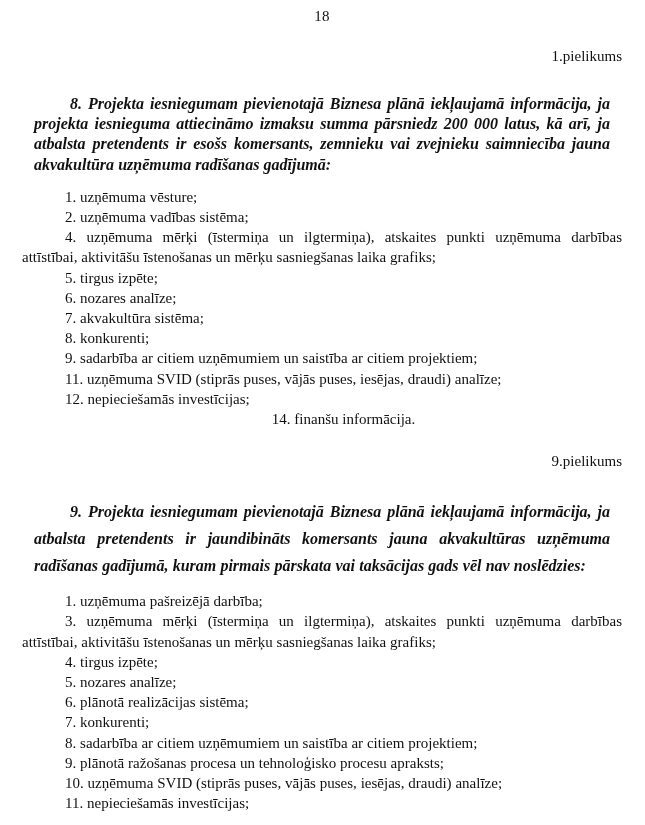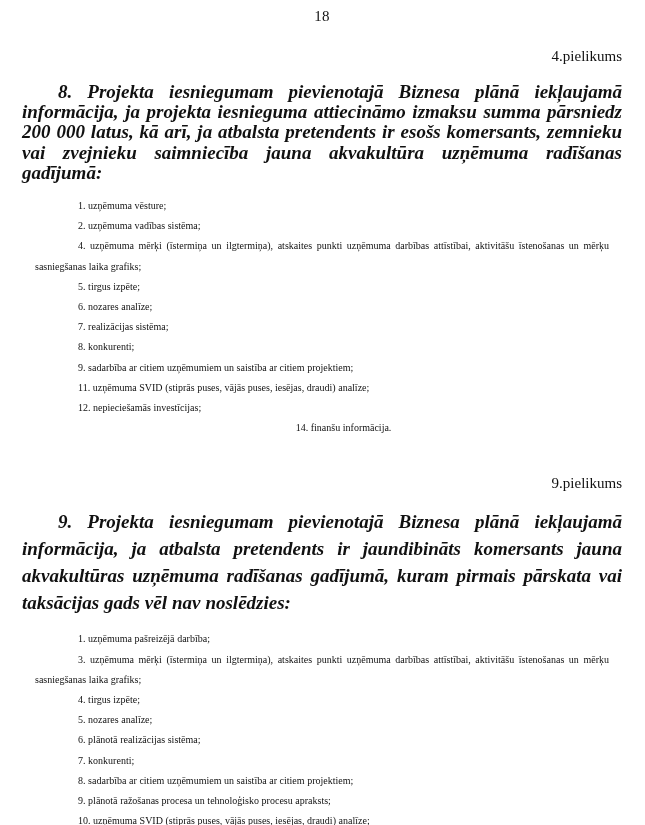--- a/index.html
+++ b/index.html
@@ -33,38 +33,38 @@
     text-align: right;
     font-size: 15px;
     line-height: 18px;
   }
   .spacer-after-pagenum { height: 23px; }
   .spacer-after-annex1  { height: 17px; }
   .spacer-before-annex2 { height: 23px; }
   .spacer-after-annex2  { height: 16px; }
 
   .section-heading {
-    font-size: 19px;
+    font-size: 16px;
     line-height: 20.2px;
     font-weight: bold;
     font-style: italic;
     text-align: justify;
     text-indent: 36px;
-    margin: 0;
+    margin: 12px;
     word-spacing: 0.2px;
   }
   .section-heading.tight {
     line-height: 27px;
   }
 
   ol.items {
     list-style: none;
-    margin: 13px;
+    margin: 0;
     padding: 0;
-    font-size: 10px;
+    font-size: 15px;
   }
   ol.items > li {
     margin: 0;
     padding: 0;
     line-height: 20.2px;
     text-align: justify;
     text-indent: 43px;
     word-spacing: 0.1px;
   }
   .num { white-space: nowrap; }
@@ -79,33 +79,33 @@
 </style>
 </head>
 <body>
 
 <div class="page">
 
   <div class="page-number">18</div>
 
   <div class="spacer-after-pagenum"></div>
 
-  <div class="annex-label">4.pielikums</div>
+  <div class="annex-label">1.pielikums</div>
 
   <div class="spacer-after-annex1"></div>
 
   <p class="section-heading">8. Projekta iesniegumam pievienotajā Biznesa plānā iekļaujamā informācija, ja projekta iesnieguma attiecināmo izmaksu summa pārsniedz 200 000 latus, kā arī, ja atbalsta pretendents ir esošs komersants, zemnieku vai zvejnieku saimniecība jauna akvakultūra uzņēmuma radīšanas gadījumā:</p>
 
   <ol class="items">
     <li><span class="num">1.</span> <span>uzņēmuma vēsture;</span></li>
     <li><span class="num">2.</span> <span>uzņēmuma vadības sistēma;</span></li>
     <li class="wrap"><span class="num">4.</span> <span>uzņēmuma mērķi (īstermiņa un ilgtermiņa), atskaites punkti uzņēmuma darbības attīstībai, aktivitāšu īstenošanas un mērķu sasniegšanas laika grafiks;</span></li>
     <li><span class="num">5.</span> <span>tirgus izpēte;</span></li>
     <li><span class="num">6.</span> <span>nozares analīze;</span></li>
-    <li><span class="num">7.</span> <span>realizācijas sistēma;</span></li>
+    <li><span class="num">7.</span> <span>akvakultūra sistēma;</span></li>
     <li><span class="num">8.</span> <span>konkurenti;</span></li>
     <li><span class="num">9.</span> <span>sadarbība ar citiem uzņēmumiem un saistība ar citiem projektiem;</span></li>
     <li><span class="num">11.</span> <span>uzņēmuma SVID (stiprās puses, vājās puses, iesējas, draudi) analīze;</span></li>
     <li><span class="num">12.</span> <span>nepieciešamās investīcijas;</span></li>
     <li><span class="num">14.</span> <span>finanšu informācija.</span></li>
   </ol>
 
   <div class="spacer-before-annex2"></div>
 
   <div class="annex-label">9.pielikums</div>

